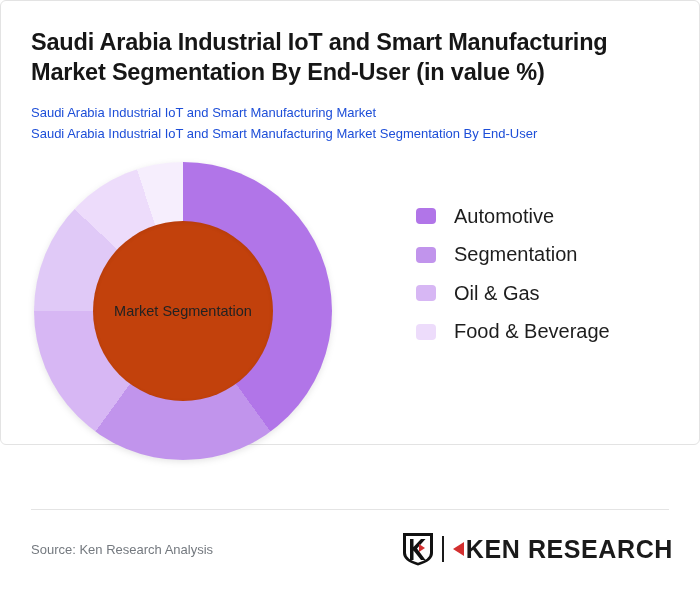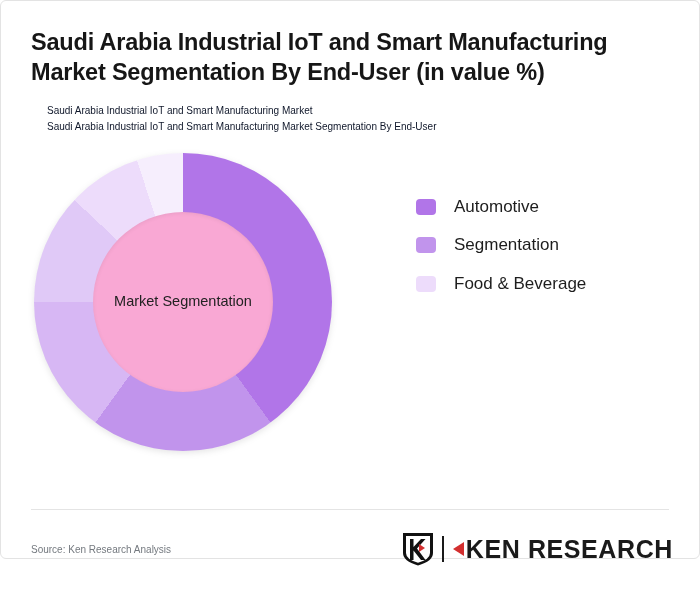--- a/index.html
+++ b/index.html
@@ -5,41 +5,40 @@
   * { box-sizing: border-box; }
   html, body { margin: 0; padding: 0; }
   body {
     width: 700px; height: 591px;
     background: #ffffff;
     font-family: "Liberation Sans", sans-serif;
     overflow: hidden;
   }
   .card {
     position: relative;
-    width: 700px; height: 559px;
+    width: 700px; height: 445px;
     background: #ffffff;
     border: 1px solid #e3e3e3;
     border-radius: 6px;
     padding: 0;
   }
   .header { padding: 26px 30px 0 30px; }
   .title {
     font-size: 23.5px;
     font-weight: bold;
     color: #161616;
     line-height: 1.28;
     letter-spacing: -0.2px;
     margin: 0;
   }
   .subtitles { margin-top: 16px; }
   .subtitle {
-    font-size: 10px;
-    color: #0f172a;
+    font-size: 13px;
+    color: #1d4ed8;
     line-height: 1.58;
-    margin-left: 16px;
   }
   .chart-area {
     position: relative;
     height: 330px;
     margin-top: 8px;
   }
   .donut-wrap {
     position: absolute;
     left: 33px; top: 10px;
     width: 298px; height: 298px;
@@ -48,21 +47,21 @@
     position: absolute;
     inset: 0;
     border-radius: 50%;
     filter: drop-shadow(0 2px 3px rgba(0,0,0,0.10));
   }
   .donut-hole {
     position: absolute;
     left: 50%; top: 50%;
     width: 180px; height: 180px;
     margin-left: -90px; margin-top: -90px;
-    background: #f9a8d4;
+    background: #c2410c;
     border-radius: 50%;
     display: flex;
     align-items: center;
     justify-content: center;
     box-shadow: inset 0 1px 4px rgba(0,0,0,0.07);
   }
   .donut-center-label {
     font-size: 14.5px;
     color: #222222;
     text-align: center;
@@ -81,42 +80,42 @@
     align-items: center;
     height: 38.4px;
   }
   .legend-swatch {
     width: 20px; height: 16px;
     border-radius: 4px;
     flex: 0 0 auto;
   }
   .legend-label {
     margin-left: 18px;
-    font-size: 17px;
+    font-size: 20px;
     color: #1d1d1d;
     white-space: nowrap;
   }
   .divider {
     position: absolute;
     left: 30px; right: 30px;
     top: 508px;
     height: 1px;
     background: #e4e4e4;
   }
   .footer {
     position: absolute;
     left: 30px; right: 26px;
     top: 527px;
     height: 42px;
     display: flex;
     align-items: center;
     justify-content: space-between;
   }
   .source-text {
-    font-size: 10px;
+    font-size: 13px;
     color: #74797f;
   }
   .brand { display: flex; align-items: center; justify-content: flex-end; }
   .brand-mark { width: 34px; height: 36px; }
   .brand-sep {
     width: 2px; height: 26px;
     background: #1a1a1a;
     margin: 0 9px 0 7px;
   }
   .brand-text {
@@ -159,20 +158,24 @@
     </div>
 
     <div class="legend" id="legend">
         <div class="legend-item">
           <span class="legend-swatch" style="background: rgb(177, 117, 232);"></span>
           <span class="legend-label">Automotive</span>
         </div>
         <div class="legend-item">
           <span class="legend-swatch" style="background: rgb(193, 148, 236);"></span>
           <span class="legend-label">Segmentation</span>
+        </div>
+        <div class="legend-item">
+          <span class="legend-swatch" style="background: rgb(215, 183, 244);"></span>
+          <span class="legend-label">Oil &amp; Gas</span>
         </div>
         <div class="legend-item">
           <span class="legend-swatch" style="background: rgb(237, 220, 251);"></span>
           <span class="legend-label">Food &amp; Beverage</span>
         </div>
       </div>
 
   </div>
 
   <div class="divider"></div>

